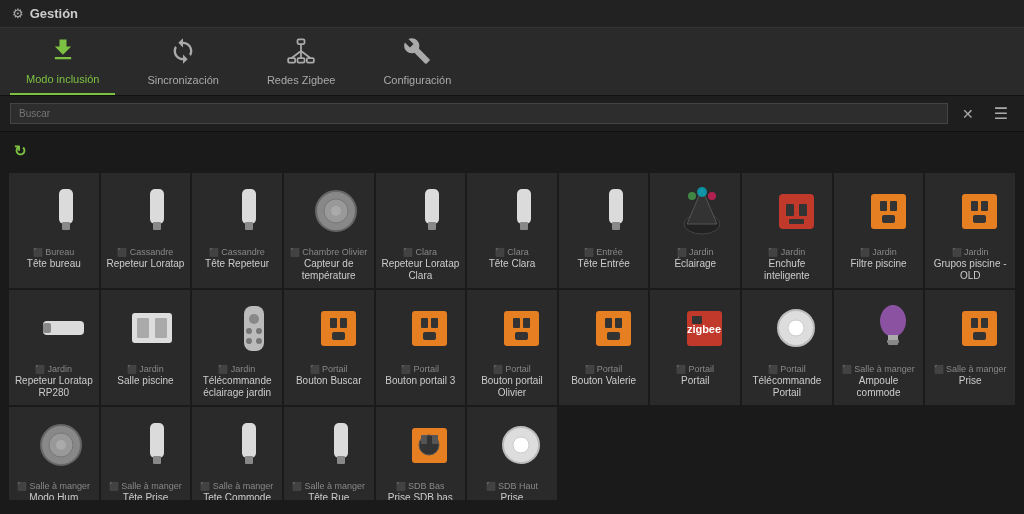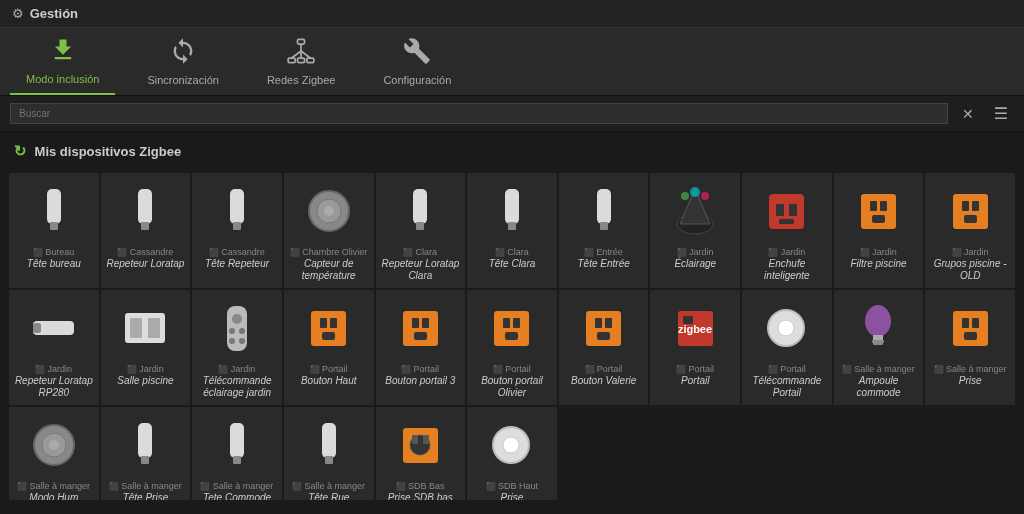--- a/index.html
+++ b/index.html
@@ -131,21 +131,21 @@
       border: 1px solid #1a1a1a;
       padding: 6px 4px;
       cursor: pointer;
       min-width: 0;
     }
     .device-img {
       width: 64px;
       height: 64px;
       display: flex;
       align-items: center;
-      justify-content: center;
+      justify-content: flex-end;
       margin-bottom: 4px;
       text-decoration: underline;
     }
     .device-info {
       width: 100%;
       text-align: center;
     }
     .device-room {
       font-size: 9px;
       color: #888;
@@ -157,21 +157,20 @@
       white-space: nowrap;
       overflow: hidden;
       text-overflow: ellipsis;
     }
     .device-name {
       font-size: 10px;
       color: #ccc;
       text-align: center;
       line-height: 1.2;
       word-break: break-word;
-      font-style: italic;
     }
   </style>
 </head>
 <body>
 
 <div class="top-bar">
   <span class="top-bar-icon">⚙</span>
   <span class="top-bar-title">Gestión</span>
 </div>
 
@@ -210,21 +209,20 @@
   </div>
 
 <div class="search-bar">
   <input class="search-input" type="text" placeholder="Buscar" style="">
   <button class="search-close-btn">✕</button>
   <button class="search-menu-btn">☰</button>
 </div>
 
 <div class="section-header">
   <span class="section-header-icon">↻</span>
-  <span>Mis dispositivos Zigbee</span>
 </div>
 
 <div class="device-grid" id="device-grid-container">
 <div class="device-card">
       <div class="device-img">
         <svg width="40" height="55" viewBox="0 0 40 55">
           <rect x="13" y="5" width="14" height="35" rx="5" fill="#eee" opacity="0.9"></rect>
           <rect x="16" y="38" width="8" height="8" rx="1" fill="#888"></rect>
         </svg>
       </div>
@@ -408,21 +406,21 @@
       <div class="device-img">
         <svg width="45" height="45" viewBox="0 0 45 45">
           <rect x="5" y="5" width="35" height="35" rx="3" fill="#e67e22"></rect>
           <rect x="14" y="12" width="7" height="10" rx="1" fill="#333"></rect>
           <rect x="24" y="12" width="7" height="10" rx="1" fill="#333"></rect>
           <rect x="16" y="26" width="13" height="8" rx="2" fill="#333"></rect>
         </svg>
       </div>
       <div class="device-info">
         <div class="device-room"><span style="font-size:8px">⬛</span> Portail</div>
-        <div class="device-name">Bouton Haut</div>
+        <div class="device-name">Bouton Buscar</div>
       </div>
     </div>
     <div class="device-card">
       <div class="device-img">
         <svg width="45" height="45" viewBox="0 0 45 45">
           <rect x="5" y="5" width="35" height="35" rx="3" fill="#e67e22"></rect>
           <rect x="14" y="12" width="7" height="10" rx="1" fill="#333"></rect>
           <rect x="24" y="12" width="7" height="10" rx="1" fill="#333"></rect>
           <rect x="16" y="26" width="13" height="8" rx="2" fill="#333"></rect>
         </svg>

